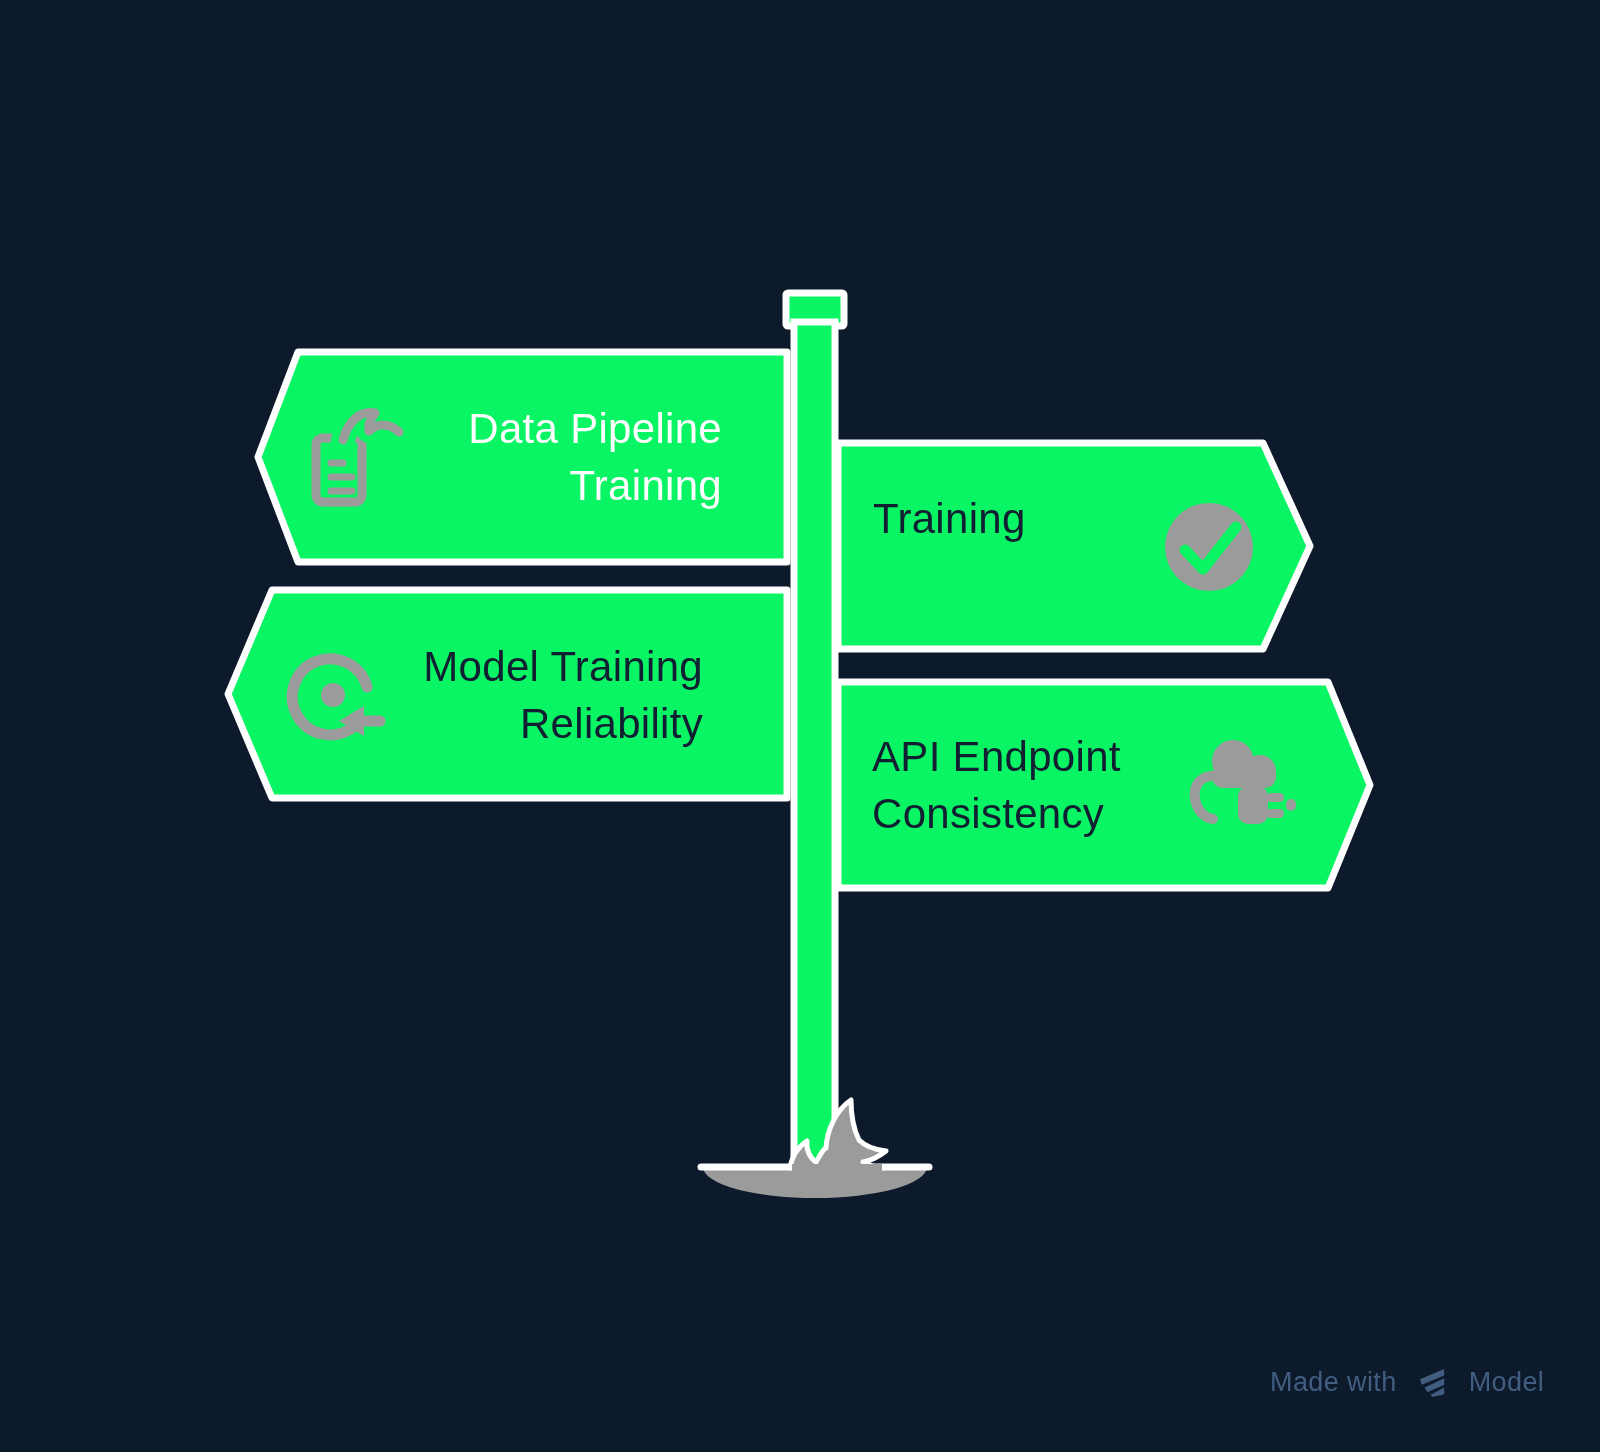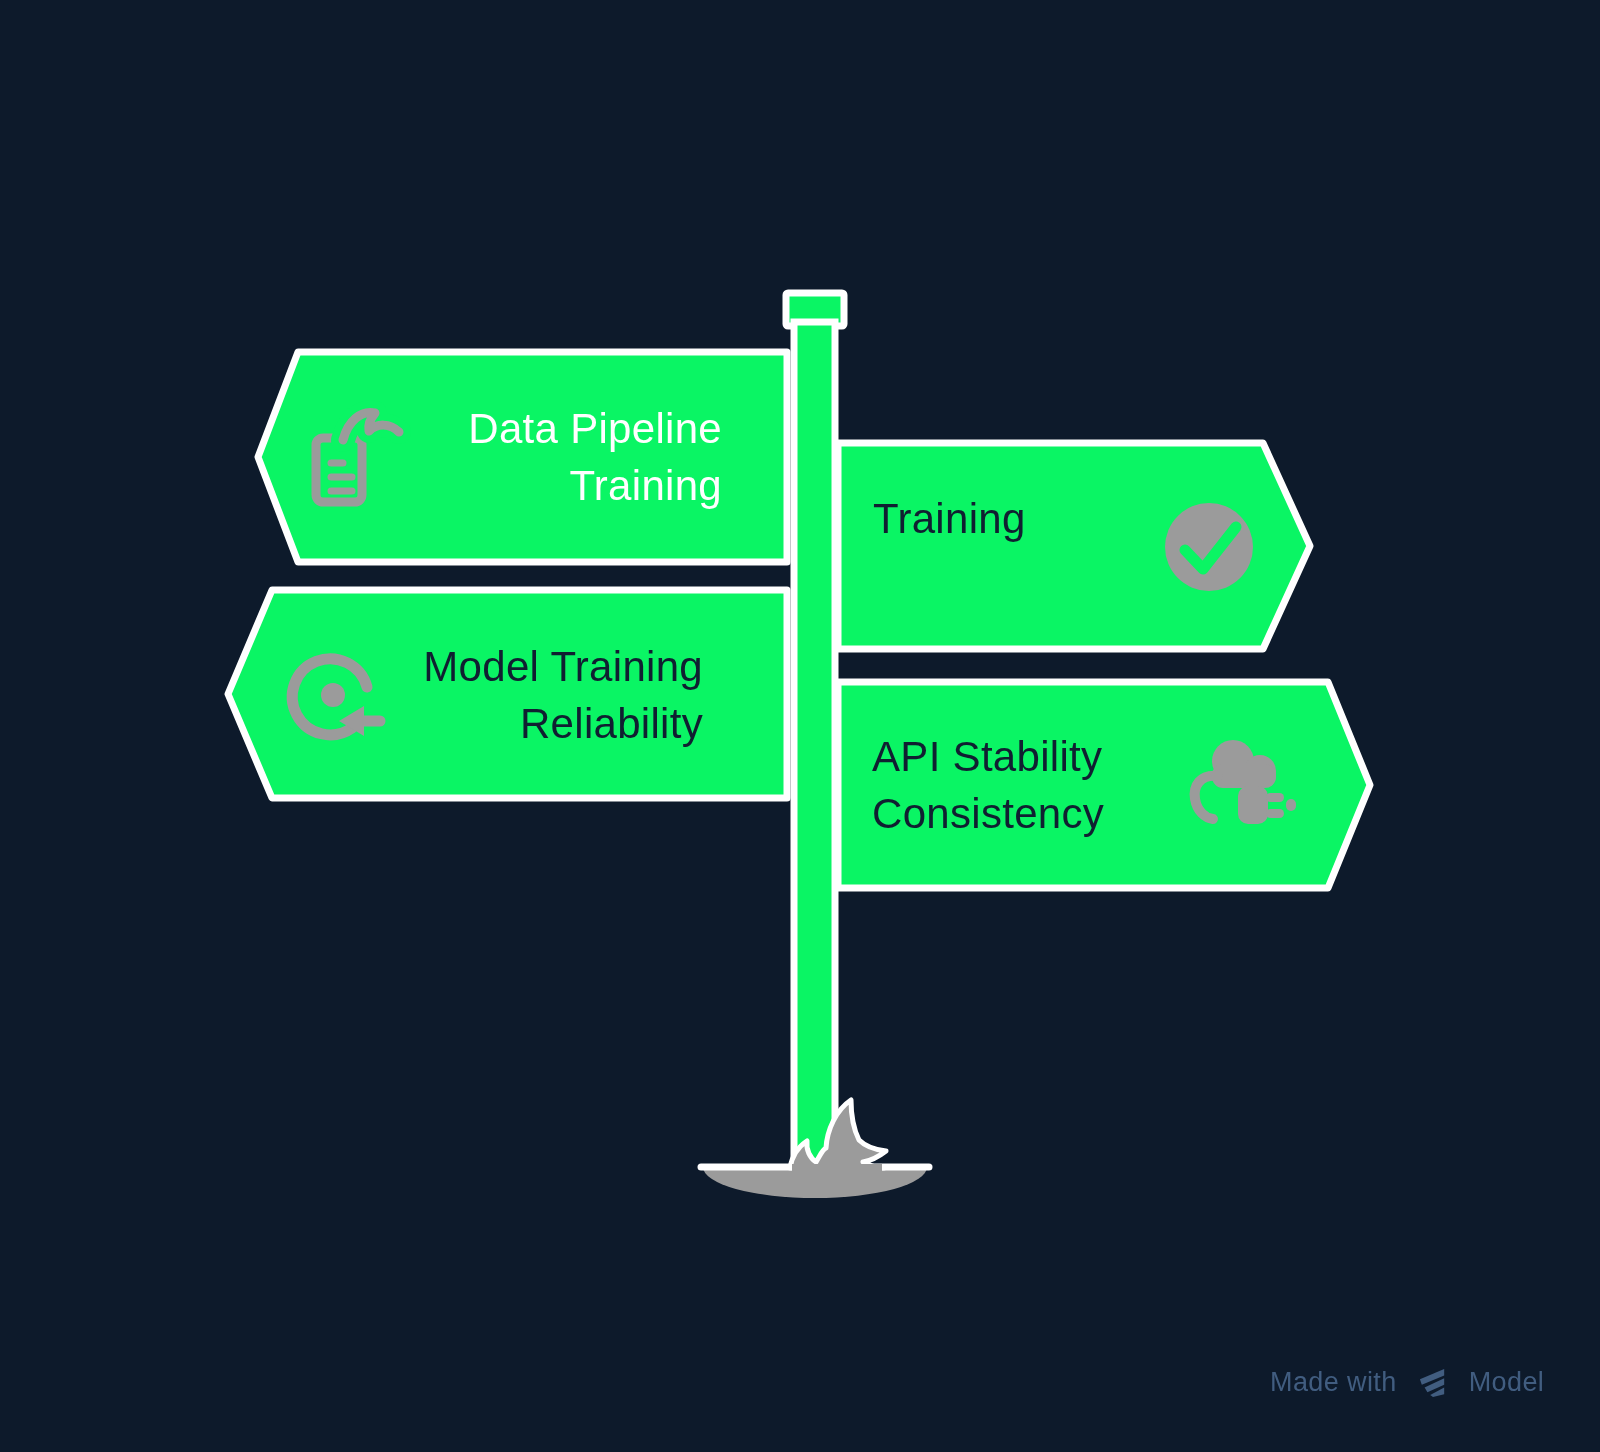--- a/index.html
+++ b/index.html
@@ -121,21 +121,21 @@
   <div class="sign-label align-left dark" style="left:873px; top:490px;">
     <span>Training</span>
   </div>
 
   <div class="sign-label align-right dark" style="right:897px; top:638px;margin-left:25px;">
     <span>Model Training</span>
     <span>Reliability</span>
   </div>
 
   <div class="sign-label align-left dark" style="left:872px; top:728px;">
-    <span>API Stability</span>
+    <span>API Endpoint</span>
     <span>Consistency</span>
   </div>
 
   <div class="watermark">
     <span>Made with</span>
     <svg class="logo" width="28" height="32" viewBox="0 0 30 32">
       <path d="M1 13 L27 2 L27 9 L3 19 Z" style="fill:var(--watermark,#415d80);"></path>
       <path d="M6 22 L27 12 L27 19 L9 27 Z" style="fill:var(--watermark,#415d80);"></path>
       <path d="M12 30 L27 22 L27 29 L15 32 Z" style="fill:var(--watermark,#415d80);"></path>
     </svg>

